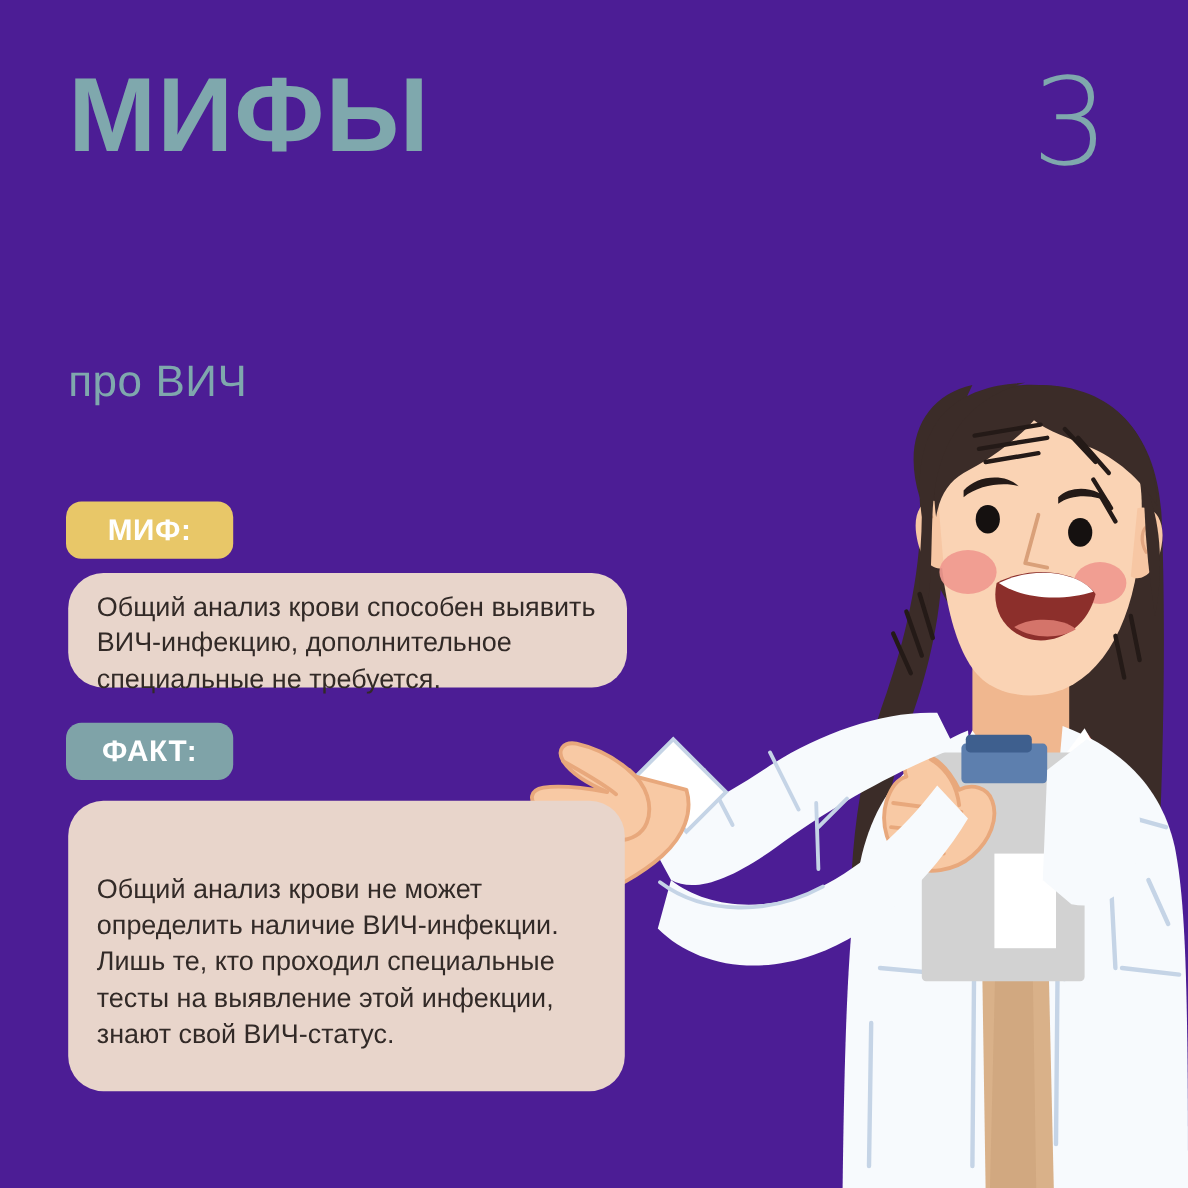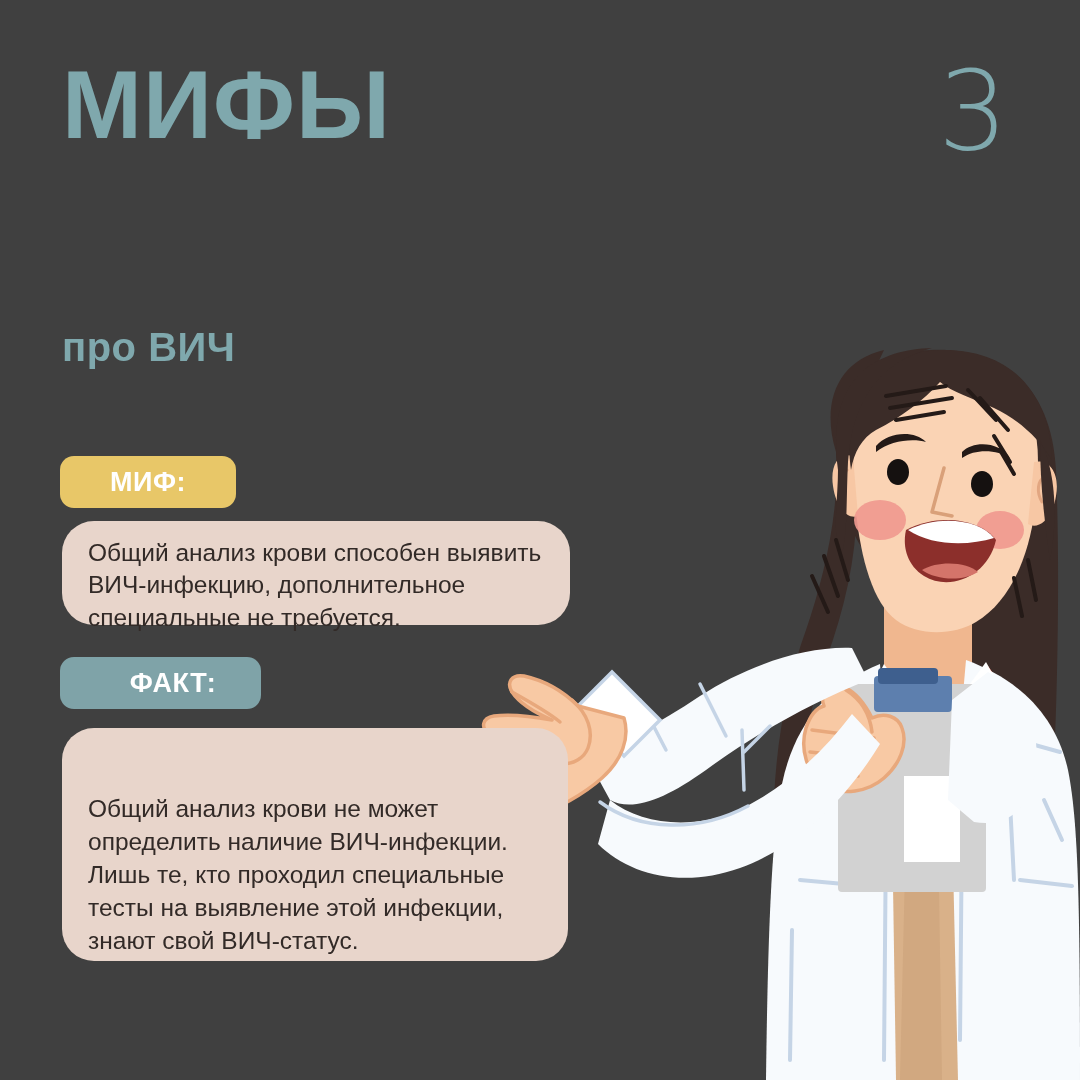--- a/index.html
+++ b/index.html
@@ -6,21 +6,21 @@
   html, body {
     margin: 0;
     padding: 0;
     background: #ffffff;
   }
   #poster {
     position: relative;
     width: 1080px;
     height: 1080px;
     overflow: hidden;
-    background: #404040;
+    background: #4c1d95;
     font-family: "Liberation Sans", "DejaVu Sans", sans-serif;
   }
 
   
   #illustration {
     position: absolute;
     inset: 0;
     width: 1080px;
     height: 1080px;
     pointer-events: none;
@@ -46,21 +46,21 @@
     white-space: nowrap;
   }
   .title-line.l1 { color: #7FA8AD; }
   .title-line.l2 { color: #E8C768; }
 
   .subtitle {
     position: absolute;
     left: 62px;
     top: 325px;
     font-size: 40px;
-    font-weight: bold;
+    font-weight: normal;
     color: #7FA8AD;
     letter-spacing: 0.5px;
   }
 
   .page-number {
     position: absolute;
     right: 72px;
     top: 56px;
     font-size: 110px;
     font-weight: 300;
@@ -68,58 +68,57 @@
     line-height: 1;
     font-family: "DejaVu Sans", "Liberation Sans", sans-serif;
   }
 
   .badge {
     position: absolute;
     display: flex;
     align-items: center;
     justify-content: center;
     height: 52px;
-    width: 176px;
+    width: 152px;
     border-radius: 14px;
     color: #FFFFFF;
     font-weight: bold;
     font-size: 27px;
     letter-spacing: 0.5px;
   }
   .badge.myth {
     left: 60px;
     top: 456px;
     background: #E8C768;
   }
   .badge.fact {
     left: 60px;
     top: 657px;
     background: #7FA3A8;
-    padding-left: 25px;
   }
 
   .textbox {
     position: absolute;
     background: #E8D5CB;
     border-radius: 32px;
     box-sizing: border-box;
     color: #322A27;
   }
   .textbox.myth {
     left: 62px;
     top: 521px;
     width: 508px;
     height: 104px;
     padding: 16px 26px 0 26px;
   }
   .textbox.fact {
     left: 62px;
     top: 728px;
     width: 506px;
-    height: 233px;
+    height: 264px;
     padding: 64px 26px 0 26px;
   }
   .textbox p {
     margin: 0;
     font-size: 24.5px;
     line-height: 1.32;
   }
   .textbox.fact p { line-height: 1.35; }
 </style>
 </head>

